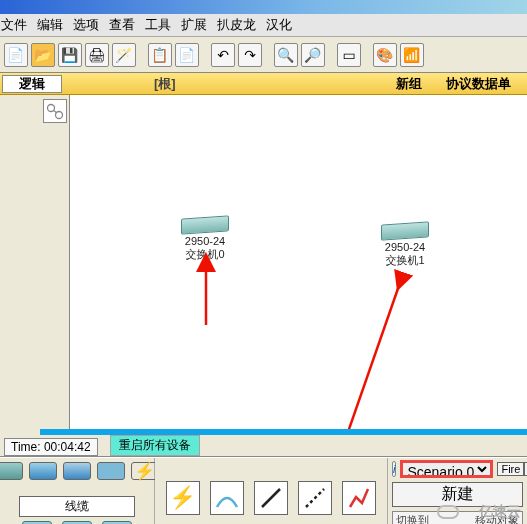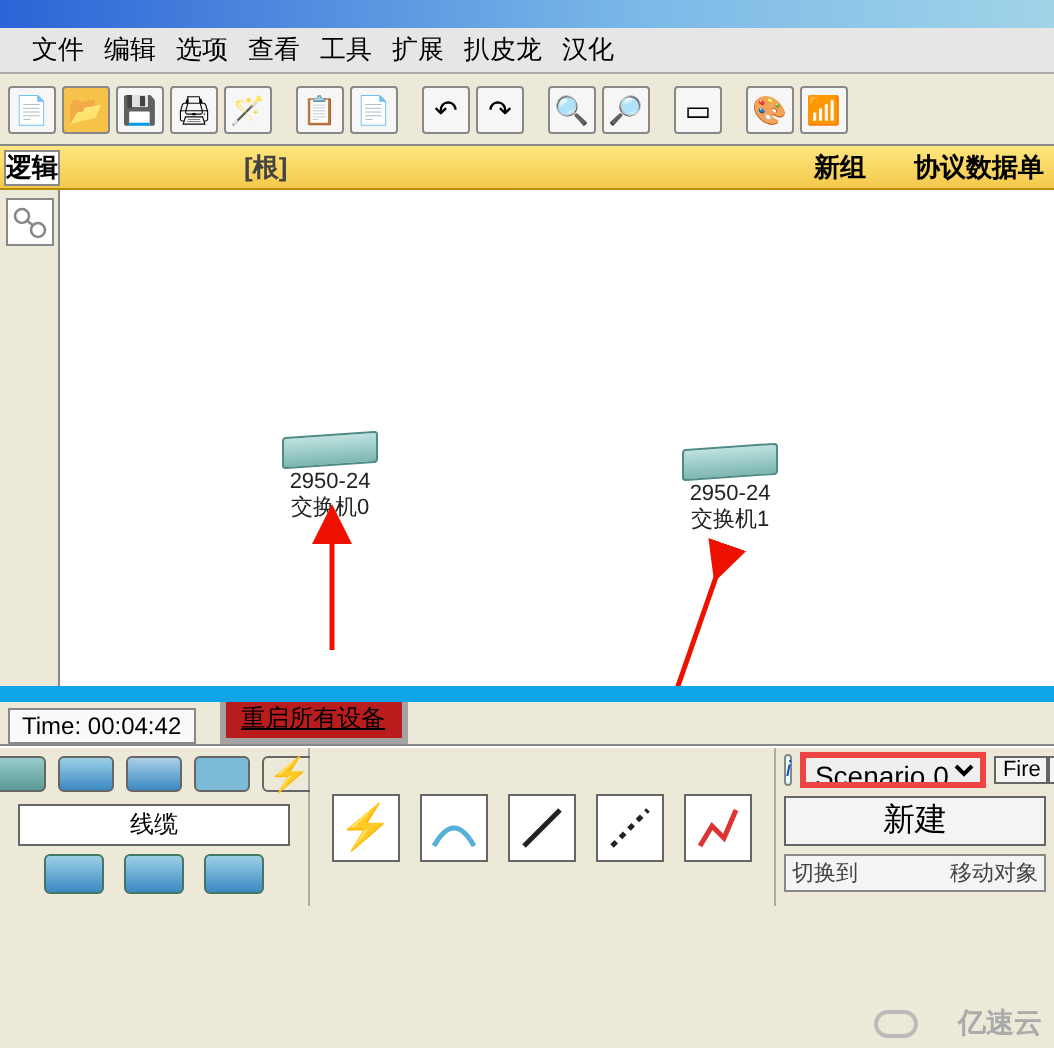--- a/index.html
+++ b/index.html
@@ -16,21 +16,21 @@
   
   .window-top {
     height: 14px;
     background: linear-gradient(to right, #2a64d6, #7bb8e8 60%, #a0d4e8);
   }
 
   
   .menu-bar {
     background: #e6e6e6;
     border-bottom: 1px solid #aaa;
-    padding: 2px 16px;
+    padding: 2px 1px;
     display: flex;
     gap: 10px;
     font-size: 13px;
   }
   .menu-bar span { cursor: default; }
 
   
   .main-toolbar {
     background: #ece9d8;
     height: 36px;
@@ -56,44 +56,45 @@
     background: linear-gradient(#ffe680, #f4c94a);
     border-bottom: 1px solid #b88c00;
     display:flex;
     align-items:center;
     font-size:13px;
     font-weight:bold;
   }
   .logic-bar .tab {
     background:#fff;
     border:1px solid #888;
-    padding:0 0;
+    padding:0 16px;
     height:18px;
     margin:0 2px;
     font-weight:bold;
     display:flex; align-items:center;
   }
   .logic-bar .navlabel {
     flex: 0 0 auto;
     margin-left: 90px;
     color:#444;
   }
   .logic-bar .right {
     margin-left:auto;
     display:flex;
     gap: 24px;
-    padding-right: 5px;
+    padding-right: 16px;
   }
 
   
   .workspace {
     position: relative;
     display:flex;
-    height: 256px;
-    border-bottom: 8px solid #0ea5e9;
+    height: 340px;
+    border-bottom: 6px solid #0ea5e9;
+    margin-left: 40px;
   }
   .left-tools {
     width: 30px;
     background: #ece9d8;
     border-right: 1px solid #888;
     display:flex;
     flex-direction: column;
     align-items:center;
     padding-top:4px;
   }
@@ -142,25 +143,24 @@
     align-items:flex-end;
     font-size:12px;
   }
   .status-row .timebox {
     border:1px solid #888;
     padding:1px 6px;
     margin:0 4px;
     background:#f9f9f9;
   }
   .status-row .restartbox {
-    border:3px solid #a3a3a3;
+    border:1px solid #a3a3a3;
     padding:1px 8px;
     margin-left:8px;
-    background:#b91c1c;
-    text-decoration:underline;
+    background:#5eead4;
   }
 
   
   .bottom {
     display:flex;
     height: 80px;
     background:#ece9d8;
     border-top:1px solid #fff;
   }
   .dev-cat {
@@ -180,27 +180,27 @@
     width:28px; height:18px;
     border:1px solid #666;
     border-radius:3px;
   }
   .c-router{background:linear-gradient(#9cc,#5a9a95);}
   .c-switch{background:linear-gradient(#9bd0e6,#3c89c4);}
   .c-hub{background:linear-gradient(#aad0e6,#3c89c4);}
   .c-wifi{background:#7dbad8;}
   .c-bolt{background:none;border:none;display:flex;align-items:center;justify-content:center;color:#e8a02a;font-size:17px;}
   .dev-cat .name-box{
-    width:136px;
+    width:116px;
     border:1px solid #666;
     background:#fff;
     text-align:center;
     font-size:12px;
     padding:1px 0;
-    margin-top:4px;
+    margin-top:14px;
   }
   .dev-cat .models {
     display:flex;
     gap:10px;
     margin-top:4px;
   }
   .dev-cat .m {
     width:30px; height:20px;
     background:linear-gradient(#9bd0e6,#3c89c4);
     border:1px solid #476;

